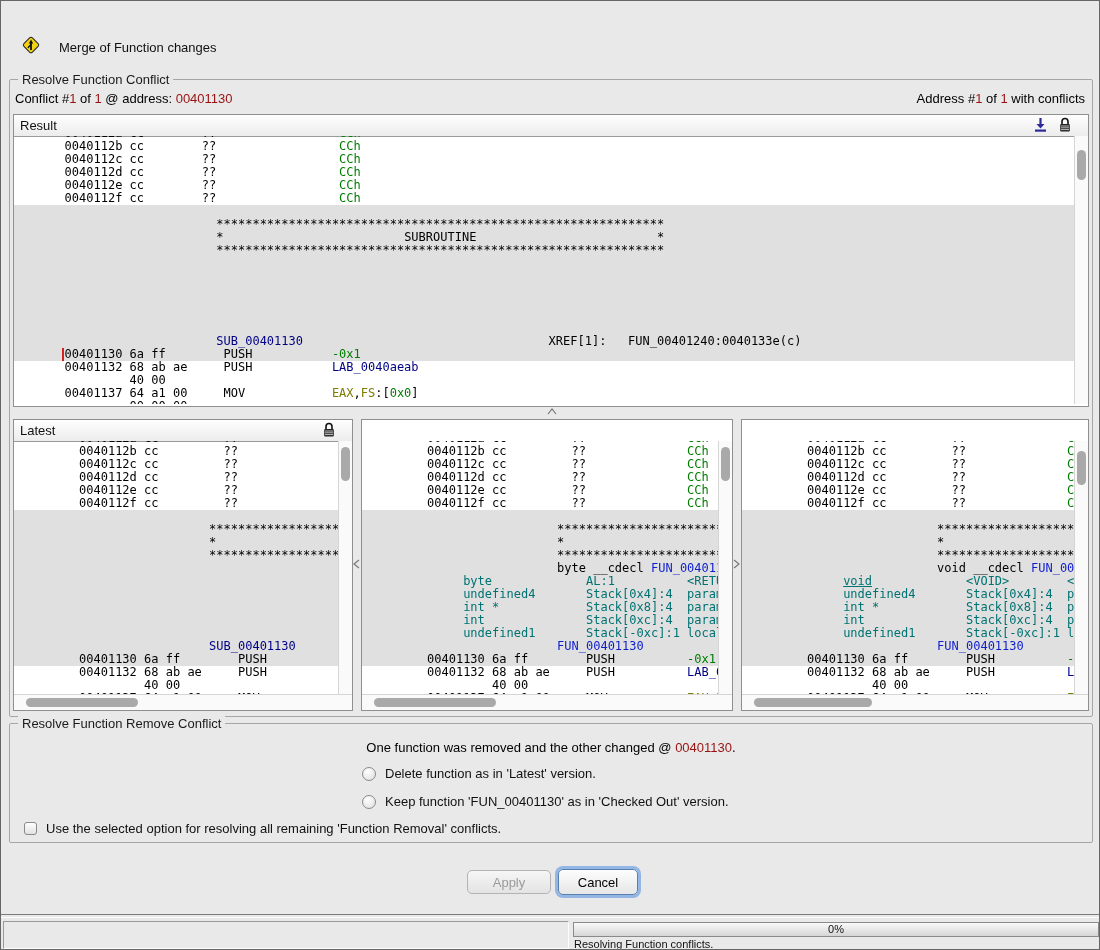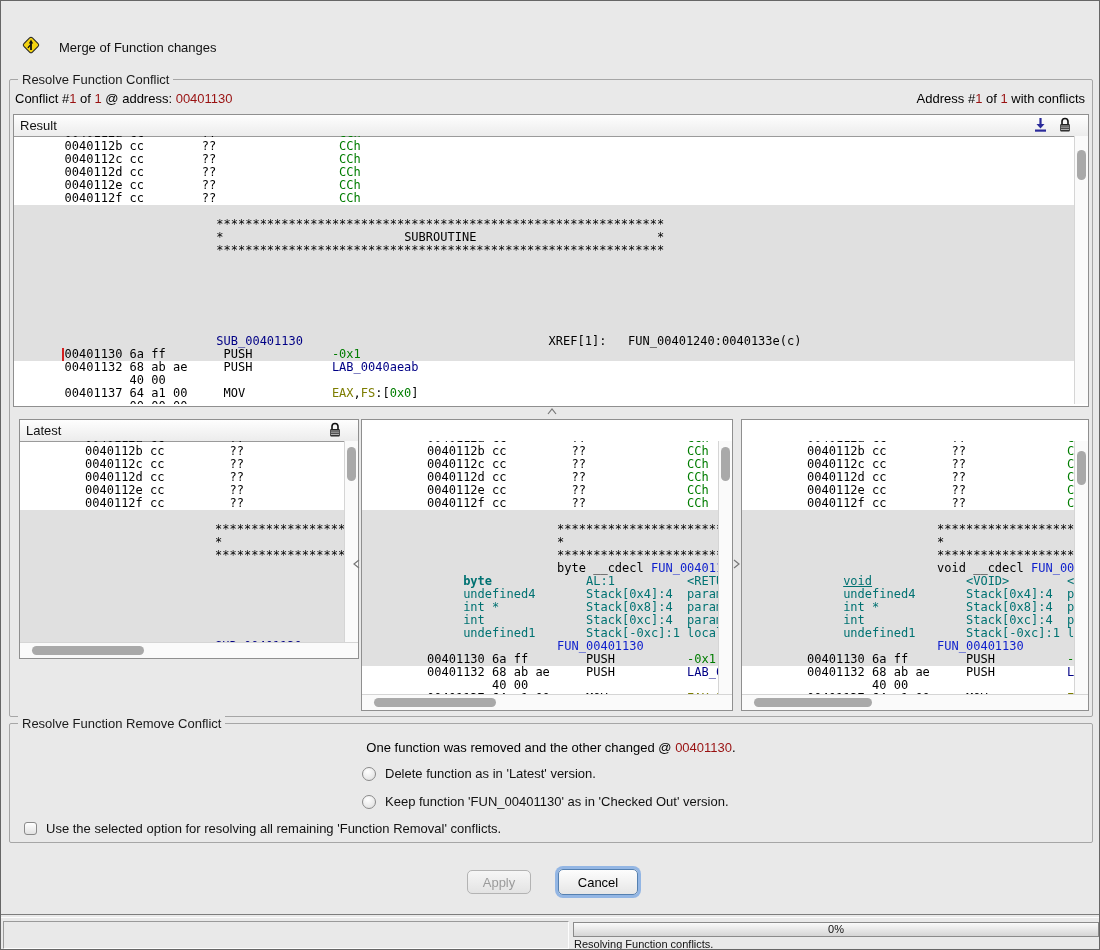--- a/index.html
+++ b/index.html
@@ -32,21 +32,21 @@
   
   .lpanel{position:absolute;background:#fff;border:1px solid #8f8f8f;box-sizing:border-box;}
   .lheader{position:absolute;left:0;right:0;top:0;height:21px;
     background:linear-gradient(#fefefe,#ececec);border-bottom:1px solid #9a9a9a;}
   .lheader .ltitle{position:absolute;left:6px;top:3px;font-size:13px;color:#111;}
   .licons{position:absolute;right:16px;top:2px;display:flex;gap:10px;}
   .lbody{position:absolute;left:0;right:0;top:21px;bottom:0;overflow:hidden;
     font-family:"DejaVu Sans Mono",monospace;font-size:12px;}
   #panel-result{left:12px;top:113px;width:1076px;height:293px;}
   #panel-result .lbody{bottom:2px;}
-  #panel-latest{left:18px;top:418px;width:340px;height:240px;}
+  #panel-latest{left:12px;top:418px;width:340px;height:292px;}
   #panel-checkedout{left:360px;top:418px;width:372px;height:292px;}
   #panel-original{left:740px;top:418px;width:348px;height:292px;}
   .has-hscroll .lbody{bottom:15px;}
   
   .lrow{position:relative;height:13px;white-space:pre;}
   .lrow.gray{background:#e0e0e0;}
   .lrow .seg{position:absolute;top:0;line-height:13px;}
   .lrow.partial-top{height:4px;overflow:hidden;}
   .lrow.partial-top .seg{top:-9px;}
   .lrow .cursor{position:absolute;left:calc(7ch - 3px);top:0;width:2px;height:13px;background:#d42020;}
@@ -68,21 +68,21 @@
   .radio-row{position:absolute;left:352px;display:flex;align-items:center;gap:9px;font-size:13px;color:#111;}
   .radio{width:14px;height:14px;border-radius:50%;box-sizing:border-box;
     border:1px solid #8a8a8a;background:radial-gradient(circle at 40% 30%,#ffffff,#dcdcdc);}
   #radio-row-1{top:42px;} #radio-row-2{top:70px;}
   #checkbox-row{position:absolute;left:14px;top:97px;display:flex;align-items:center;gap:9px;font-size:13px;color:#111;}
   .checkbox{width:13px;height:13px;border-radius:3px;box-sizing:border-box;
     border:1px solid #8a8a8a;background:linear-gradient(#ffffff,#e2e2e2);}
   
   .btn{position:absolute;height:24px;border-radius:5px;font-size:13px;text-align:center;
     box-sizing:border-box;padding-top:4px;}
-  #btn-apply{left:466px;top:869px;width:64px;background:linear-gradient(#f6f6f6,#e3e3e3);
+  #btn-apply{left:466px;top:869px;width:84px;background:linear-gradient(#f6f6f6,#e3e3e3);
     border:1px solid #b3b3b3;color:#9b9b9b;}
   #btn-cancel{left:557px;top:868px;width:80px;height:26px;padding-top:5px;
     background:linear-gradient(#fdfdfd,#e6e6e6);border:1px solid #5580b0;color:#000;
     box-shadow:0 0 0 3px rgba(110,160,225,.7);}
   
   #bottom-sep{position:absolute;left:0;top:913px;width:1100px;height:2px;
     border-top:1px solid #7d7d7d;border-bottom:1px solid #fdfdfd;}
   #status-left{position:absolute;left:2px;top:920px;width:566px;height:28px;background:#e9e9e9;
     border:1px solid;border-color:#9a9a9a #fdfdfd #fdfdfd #9a9a9a;box-sizing:border-box;}
   #status-right{position:absolute;left:572px;top:920px;width:527px;height:28px;}
@@ -233,21 +233,21 @@
         <div class="lrow"><span class="seg c-k" style="left: 9ch;">0040112b cc</span><span class="seg c-k" style="left: 29ch;">??</span><span class="seg c-g" style="left: 45ch;">CCh</span></div>
         <div class="lrow"><span class="seg c-k" style="left: 9ch;">0040112c cc</span><span class="seg c-k" style="left: 29ch;">??</span><span class="seg c-g" style="left: 45ch;">CCh</span></div>
         <div class="lrow"><span class="seg c-k" style="left: 9ch;">0040112d cc</span><span class="seg c-k" style="left: 29ch;">??</span><span class="seg c-g" style="left: 45ch;">CCh</span></div>
         <div class="lrow"><span class="seg c-k" style="left: 9ch;">0040112e cc</span><span class="seg c-k" style="left: 29ch;">??</span><span class="seg c-g" style="left: 45ch;">CCh</span></div>
         <div class="lrow"><span class="seg c-k" style="left: 9ch;">0040112f cc</span><span class="seg c-k" style="left: 29ch;">??</span><span class="seg c-g" style="left: 45ch;">CCh</span></div>
         <div class="lrow gray"></div>
         <div class="lrow gray"><span class="seg c-k" style="left: 27ch;">****************************************</span></div>
         <div class="lrow gray"><span class="seg c-k" style="left: 27ch;">*</span></div>
         <div class="lrow gray"><span class="seg c-k" style="left: 27ch;">****************************************</span></div>
         <div class="lrow gray"><span class="seg c-k" style="left: 27ch;">byte __cdecl </span><span class="seg c-b" style="left: 40ch;">FUN_00401130</span></div>
-        <div class="lrow gray"><span class="seg c-t" style="left: 14ch; font-weight: bold;">byte</span><span class="seg c-t" style="left: 31ch;">AL:1</span><span class="seg c-t" style="left: 45ch;">&lt;RETURN&gt;</span></div>
+        <div class="lrow gray"><span class="seg c-t" style="left: 14ch;">byte</span><span class="seg c-t" style="left: 31ch;">AL:1</span><span class="seg c-t" style="left: 45ch;">&lt;RETURN&gt;</span></div>
         <div class="lrow gray"><span class="seg c-t" style="left: 14ch;">undefined4</span><span class="seg c-t" style="left: 31ch;">Stack[0x4]:4</span><span class="seg c-t" style="left: 45ch;">param_1</span></div>
         <div class="lrow gray"><span class="seg c-t" style="left: 14ch;">int *</span><span class="seg c-t" style="left: 31ch;">Stack[0x8]:4</span><span class="seg c-t" style="left: 45ch;">param_2</span></div>
         <div class="lrow gray"><span class="seg c-t" style="left: 14ch;">int</span><span class="seg c-t" style="left: 31ch;">Stack[0xc]:4</span><span class="seg c-t" style="left: 45ch;">param_3</span></div>
         <div class="lrow gray"><span class="seg c-t" style="left: 14ch;">undefined1</span><span class="seg c-t" style="left: 31ch;">Stack[-0xc]:1</span><span class="seg c-t" style="left: 45ch;">local_c</span></div>
         <div class="lrow gray"><span class="seg c-b" style="left: 27ch;">FUN_00401130</span></div>
         <div class="lrow gray"><span class="seg c-k" style="left: 9ch;">00401130 6a ff</span><span class="seg c-k" style="left: 31ch;">PUSH</span><span class="seg c-g" style="left: 45ch;">-0x1</span></div>
         <div class="lrow"><span class="seg c-k" style="left: 9ch;">00401132 68 ab ae</span><span class="seg c-k" style="left: 31ch;">PUSH</span><span class="seg c-n" style="left: 45ch;">LAB_0040aeab</span></div>
         <div class="lrow"><span class="seg c-k" style="left: 18ch;">40 00</span></div>
         <div class="lrow"><span class="seg c-k" style="left: 9ch;">00401137 64 a1 00</span><span class="seg c-k" style="left: 31ch;">MOV</span><span class="seg c-o" style="left: 45ch;">EAX</span><span class="seg c-k" style="left: 48ch;">,</span><span class="seg c-o" style="left: 49ch;">FS</span><span class="seg c-k" style="left: 51ch;">:[</span></div>
       </div>

